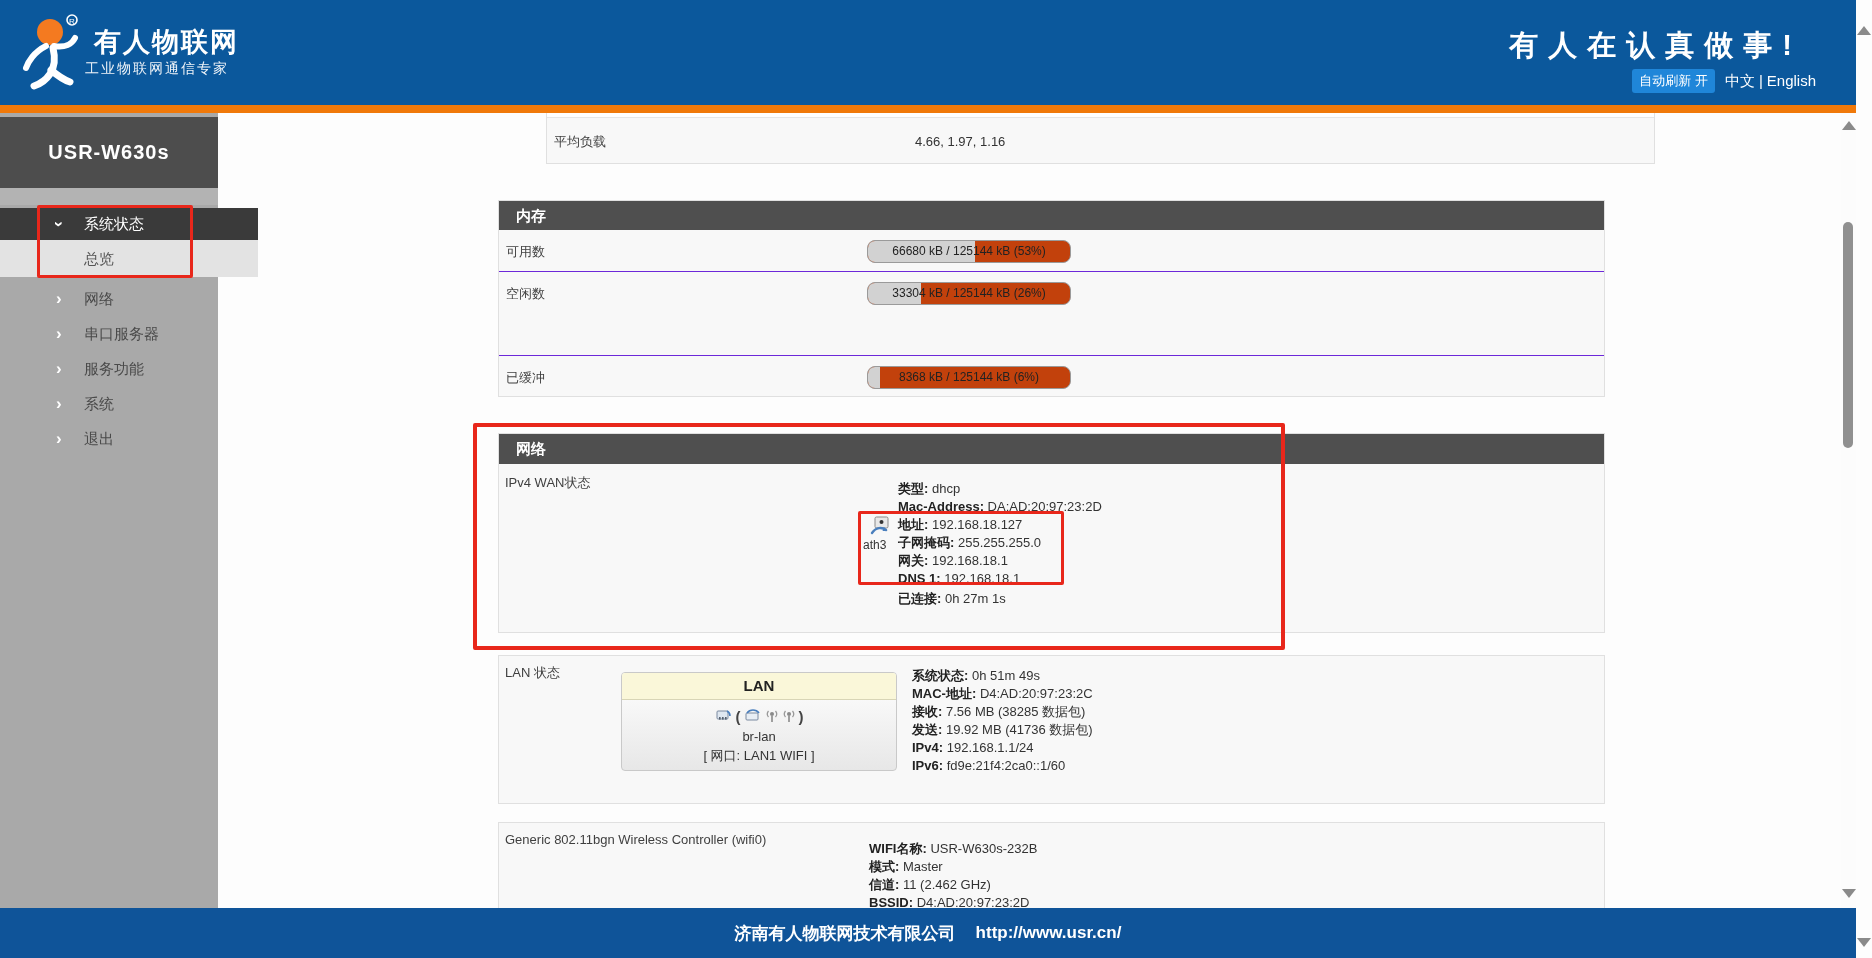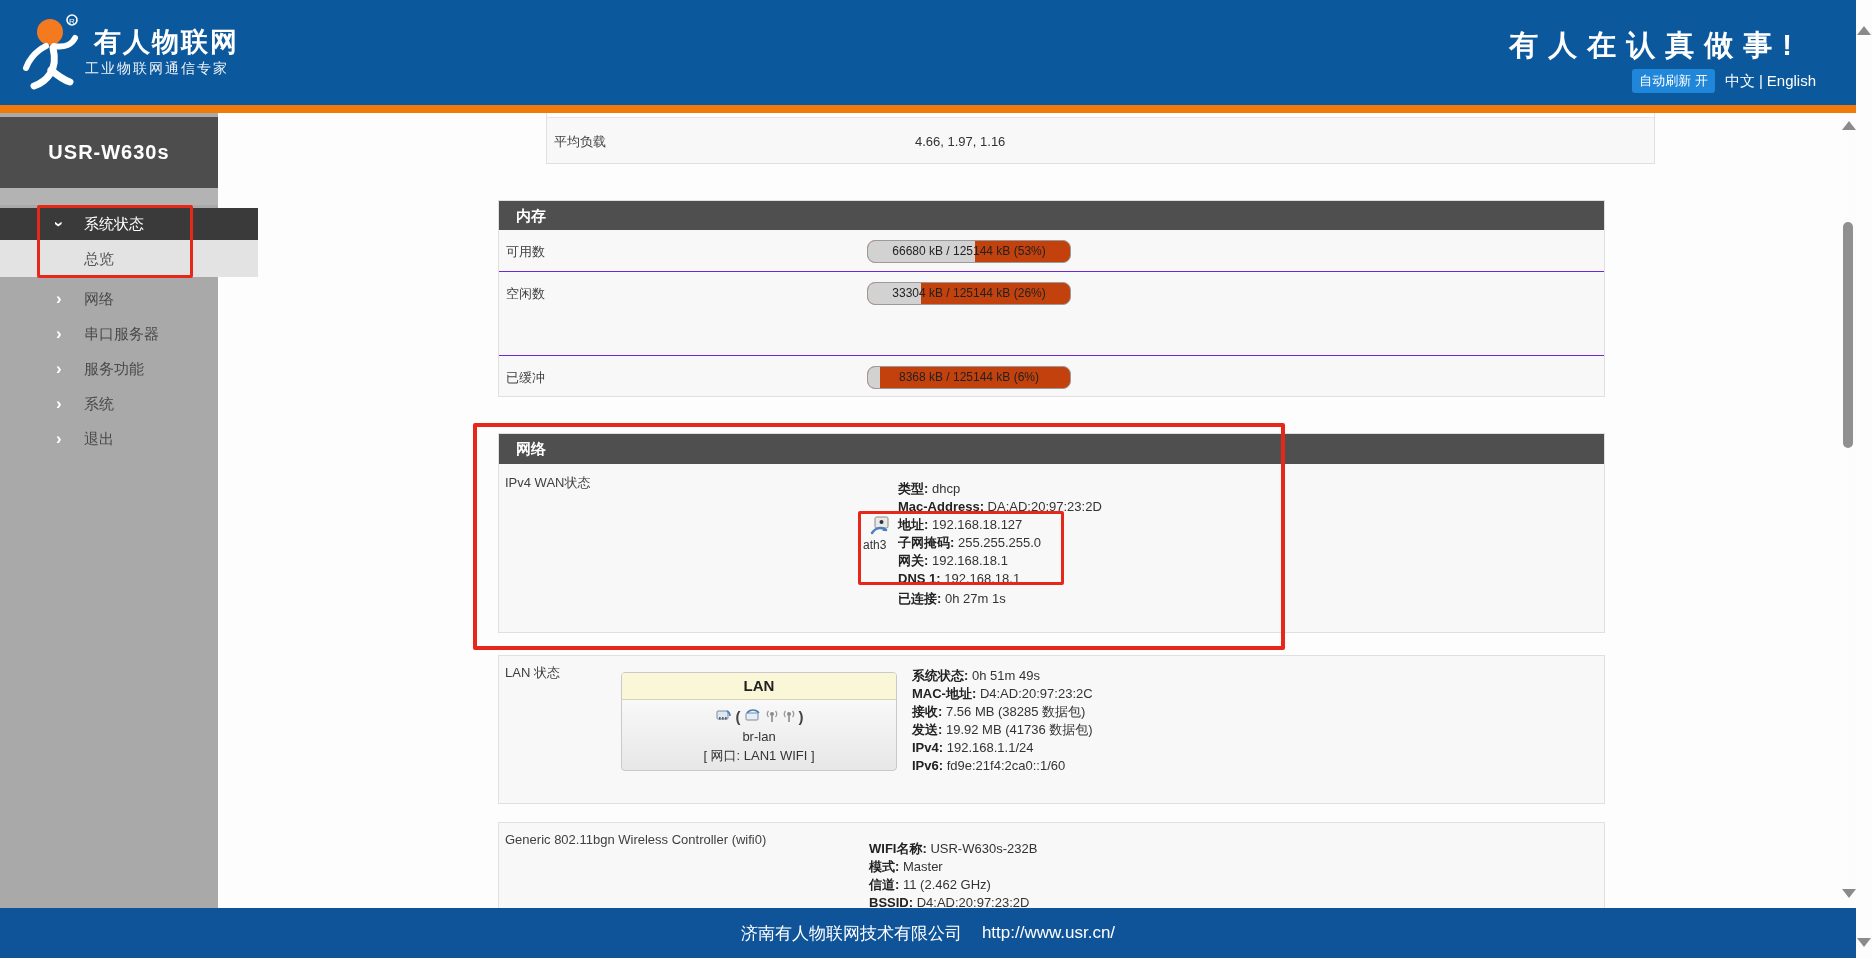--- a/index.html
+++ b/index.html
@@ -48,21 +48,21 @@
   .lanbox-body{text-align:center;font-size:13px;color:#333;}
   .icon-row{display:flex;justify-content:center;align-items:center;gap:3px;height:22px;margin-top:5px;}
   .paren{font-size:15px;color:#444;font-weight:bold;}
 
   
   .redbox{border:4px solid #e8271b;border-radius:2px;background:transparent;pointer-events:none;}
   .redbox.thin{border-width:3px;}
 
   
   .footer{left:0;top:908px;width:1856px;height:50px;background:#0f5499;color:#fff;
-          display:flex;align-items:center;justify-content:center;gap:20px;font-size:17px;font-weight:normal;}
+          display:flex;align-items:center;justify-content:center;gap:20px;font-size:17px;font-weight:bold;}
   .footer a{color:#fff;text-decoration:none;}
 
   
   .sb-outer{left:1856px;top:0;width:16px;height:958px;background:#fdfdfd;}
   .sb-inner{left:1841px;top:113px;width:15px;height:795px;background:#fcfcfc;}
   .tri-up{width:0;height:0;border-left:7px solid transparent;border-right:7px solid transparent;border-bottom:9px solid #8a8a8a;}
   .tri-down{width:0;height:0;border-left:7px solid transparent;border-right:7px solid transparent;border-top:9px solid #8a8a8a;}
   .sb-thumb{left:2px;top:109px;width:10px;height:226px;background:#909090;border-radius:5px;}
 </style>
 </head>

